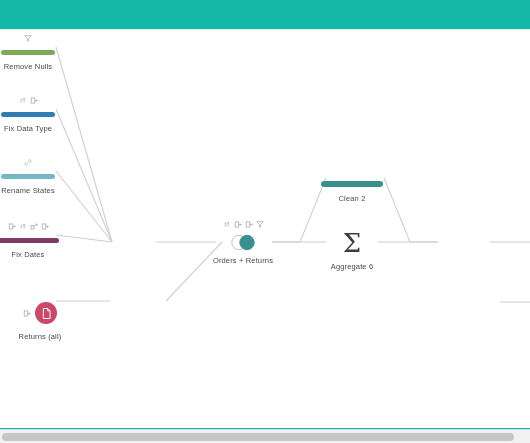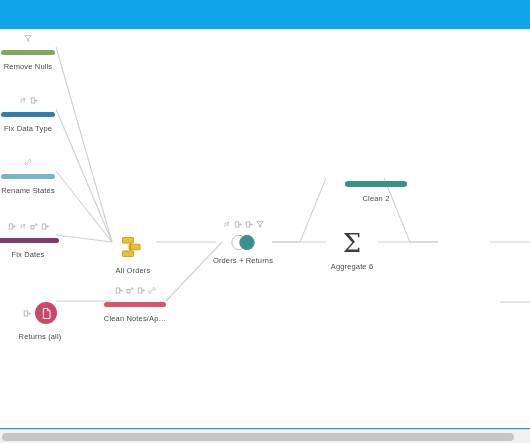--- a/index.html
+++ b/index.html
@@ -8,21 +8,21 @@
     width: 530px; height: 443px;
     overflow: hidden;
     background: #ffffff;
     font-family: "Liberation Sans", sans-serif;
   }
 
   #app {
     position: relative;
     width: 530px;
     height: 443px;
-    background: #0ea5e9;
+    background: #14b8a6;
     overflow: hidden;
   }
 
   
   #top-divider {
     position: absolute;
     left: 0; top: 29px;
     width: 530px; height: 1px;
     background: #e8e8e8;
   }
@@ -257,58 +257,21 @@
         <span class="disc" style="background:#cd4766;">
           <svg width="13" height="13" viewBox="0 0 14 14">
             <path d="M3.6 1.6 H8.3 L10.8 4.1 V12.4 H3.6 Z" fill="none" stroke="#ffffff" stroke-width="1.05" stroke-linejoin="round"></path>
             <path d="M8.3 1.6 V4.1 H10.8" fill="none" stroke="#ffffff" stroke-width="1.05"></path>
           </svg>
         </span>
       </div>
       <div class="node-label">Returns (all)</div>
     </div>
 
-    <div class="node" style="left:133px; top:186px;">
-      <div class="node-icons"></div>
-      <div class="node-glyph">
-        <svg class="tables" viewBox="0 0 24 22">
-          <rect x="1.5" y="1.5" width="11" height="5.6" rx="0.8" fill="#e8c032" stroke="#c9a21f" stroke-width="1"></rect>
-          <rect x="8" y="8.2" width="11" height="5.6" rx="0.8" fill="#e8c032" stroke="#c9a21f" stroke-width="1"></rect>
-          <rect x="1.5" y="14.9" width="11" height="5.6" rx="0.8" fill="#e8c032" stroke="#c9a21f" stroke-width="1"></rect>
-          <path d="M9.5 7.1 V14.9" stroke="#c9a21f" stroke-width="1.3"></path>
-        </svg>
-      </div>
-      <div class="node-label">All Orders</div>
-    </div>
-
-    <div class="node" style="left:135px; top:252px; width:74px;">
-      <div class="node-icons">
-        <svg class="mini" viewBox="0 0 10 10">
-          <rect x="1.5" y="1.8" width="4.5" height="6.4" fill="none" stroke="#8a8a8a" stroke-width="0.9"></rect>
-          <path d="M6 5 H9 M7.6 3.6 L9 5 L7.6 6.4" fill="none" stroke="#8a8a8a" stroke-width="0.9"></path>
-        </svg>
-        <svg class="mini" viewBox="0 0 10 10">
-          <rect x="1.3" y="3.6" width="3.6" height="4.6" fill="none" stroke="#8a8a8a" stroke-width="0.9"></rect>
-          <path d="M5.4 5.2 L8.4 2.2 M6.4 2.0 H8.7 V4.2" fill="none" stroke="#8a8a8a" stroke-width="0.9"></path>
-        </svg>
-        <svg class="mini" viewBox="0 0 10 10">
-          <rect x="1.5" y="1.8" width="4.5" height="6.4" fill="none" stroke="#8a8a8a" stroke-width="0.9"></rect>
-          <path d="M6 5 H9 M7.6 3.6 L9 5 L7.6 6.4" fill="none" stroke="#8a8a8a" stroke-width="0.9"></path>
-        </svg>
-        <svg class="mini" viewBox="0 0 10 10">
-          <path d="M3.6 6.4 L6.4 3.6" stroke="#8a8a8a" stroke-width="0.9" fill="none"></path>
-          <path d="M5.6 2.6 A1.7 1.7 0 1 1 7.9 4.9 L7.0 5.8" fill="none" stroke="#8a8a8a" stroke-width="0.9"></path>
-          <path d="M4.4 7.4 A1.7 1.7 0 1 1 2.1 5.1 L3.0 4.2" fill="none" stroke="#8a8a8a" stroke-width="0.9"></path>
-        </svg>
-      </div>
-      <div class="node-glyph" style="height:14px;">
-        <div class="bar bar-wide" style="background:#d9536b;"></div>
-      </div>
-      <div class="node-label">Clean Notes/Ap…</div>
-    </div>
+
 
     <div class="node" style="left:243px; top:186px;text-align:center;">
       <div class="node-icons">
         <svg class="mini" viewBox="0 0 10 10">
           <path d="M1.5 7.5 C1.5 5.5 4 6.5 4 4.5 C4 3 2.3 3 2 4.3" fill="none" stroke="#8a8a8a" stroke-width="0.9"></path>
           <path d="M4.8 2.8 L8 2.8 M6.4 2.8 L6.4 7.4" stroke="#8a8a8a" stroke-width="0.9" fill="none"></path>
         </svg>
         <svg class="mini" viewBox="0 0 10 10">
           <rect x="1.5" y="1.8" width="4.5" height="6.4" fill="none" stroke="#8a8a8a" stroke-width="0.9"></rect>
           <path d="M6 5 H9 M7.6 3.6 L9 5 L7.6 6.4" fill="none" stroke="#8a8a8a" stroke-width="0.9"></path>
@@ -323,21 +286,21 @@
       </div>
       <div class="node-glyph" style="height:22px;">
         <svg class="venn" viewBox="0 0 30 17">
           <circle cx="11" cy="8.5" r="7.2" fill="#ffffff" stroke="#bdbdbd" stroke-width="1"></circle>
           <circle cx="19" cy="8.5" r="7.2" fill="#3a8f8f" stroke="#3a8f8f" stroke-width="1"></circle>
         </svg>
       </div>
       <div class="node-label">Orders + Returns</div>
     </div>
 
-    <div class="node" style="left:376px; top:132px;">
+    <div class="node" style="left:352px; top:132px;">
       <div class="node-icons"></div>
       <div class="node-glyph" style="height:14px;">
         <div class="bar bar-wide" style="background:#3a8f8f; height:5.5px;"></div>
       </div>
       <div class="node-label">Clean 2</div>
     </div>
 
     <div class="node" style="left:352px; top:182px;">
       <div class="node-icons"></div>
       <div class="node-glyph">

